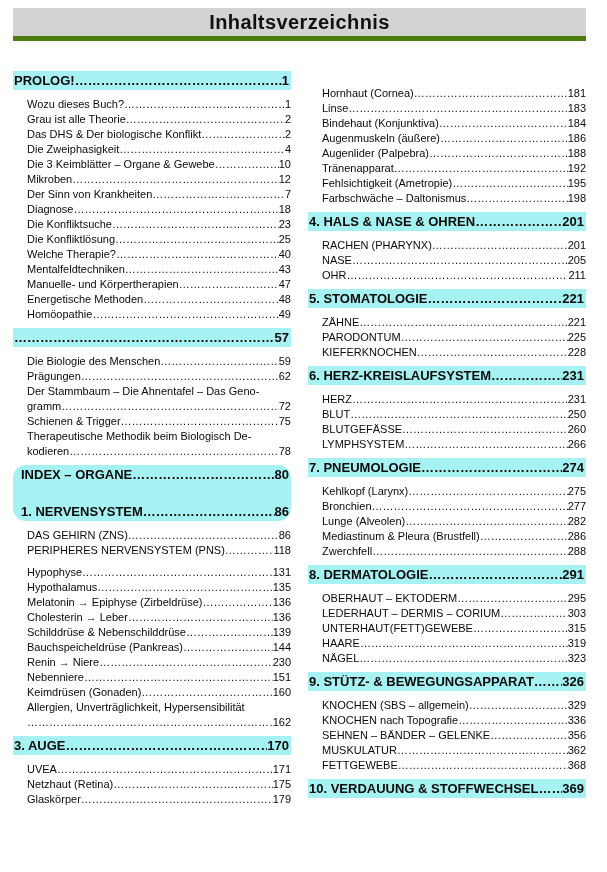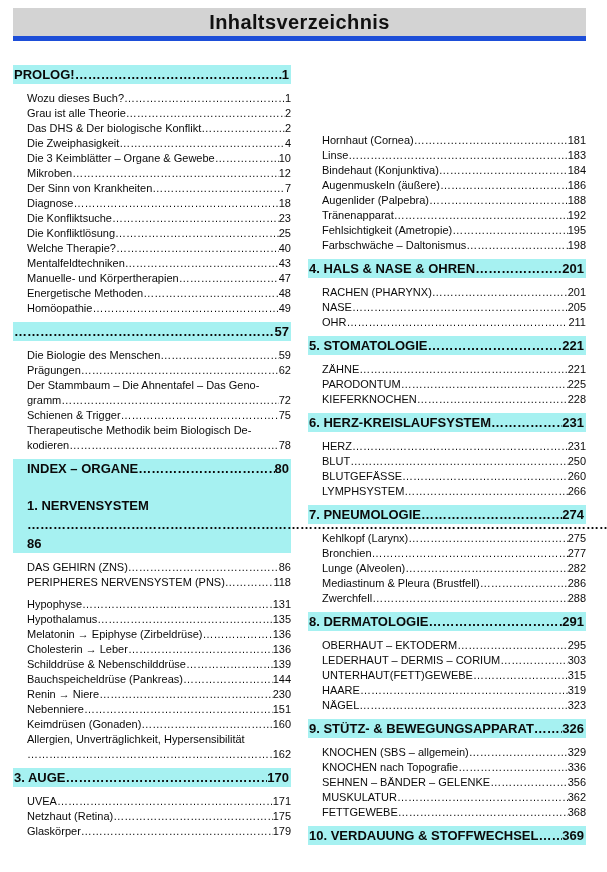--- a/index.html
+++ b/index.html
@@ -4,47 +4,47 @@
 <style>
   html,body{margin:0;padding:0;}
   body{
     width:607px;height:872px;box-sizing:border-box;
     background:#ffffff;color:#0a0a0a;overflow:hidden;
     font-family:"Liberation Sans","DejaVu Sans",sans-serif;
     padding:8px 21px 0 13px;
   }
   .titlebar{
     background:var(--header-bg,#d3d3d3);
-    border-bottom:5px solid #1d4ed8;
+    border-bottom:5px solid #4d7c0f;
     height:28px;display:flex;align-items:center;justify-content:center;
   }
   .titlebar h1{
     margin:0;font-size:20px;font-weight:bold;letter-spacing:.4px;color:#111;
   }
-  .cols{display:flex;margin-top:24px;align-items:flex-end;}
+  .cols{display:flex;margin-top:30px;align-items:center;}
   .col{flex:1;min-width:0;}
   .vdivider{width:2px;background:#000;margin:2px 8px 12px 7px;}
   .row{
     display:flex;align-items:baseline;
     font-size:11px;line-height:15px;white-space:nowrap;
   }
   .lbl{white-space:pre;}
   .leader{flex:1;overflow:hidden;white-space:nowrap;min-width:6px;}
   .leader::after{
     content:"………………………………………………………………………………………………………………………………………………";
   }
   .pg{white-space:pre;}
   .hrow,.hgroup{margin-top:6px;}
   .hrow{
     background:var(--hl,#a6f1f1);
     font-weight:bold;font-size:13px;line-height:19px;padding:0 2px 0 1px;
   }
-  .hgroup{background:var(--hl,#a6f1f1);padding:0 2px 0 14px;}
+  .hgroup{background:var(--hl,#a6f1f1);padding:0 2px 0 8px;border-radius:13px;}
   .hgroup .row{font-weight:bold;font-size:13px;line-height:19px;}
-  .hgroup .row + .row{margin-top:18px;flex-direction:column;}
+  .hgroup .row + .row{margin-top:18px;}
   .entries{margin:7px 0 6px 14px;}
   .col > :first-child{margin-top:0;}
 </style>
 </head>
 <body style="--hl: #a6f1f1; --header-bg: #d3d3d3;">
 
 <div class="page">
   <header class="titlebar">
     <h1>Inhaltsverzeichnis</h1>
   </header>

